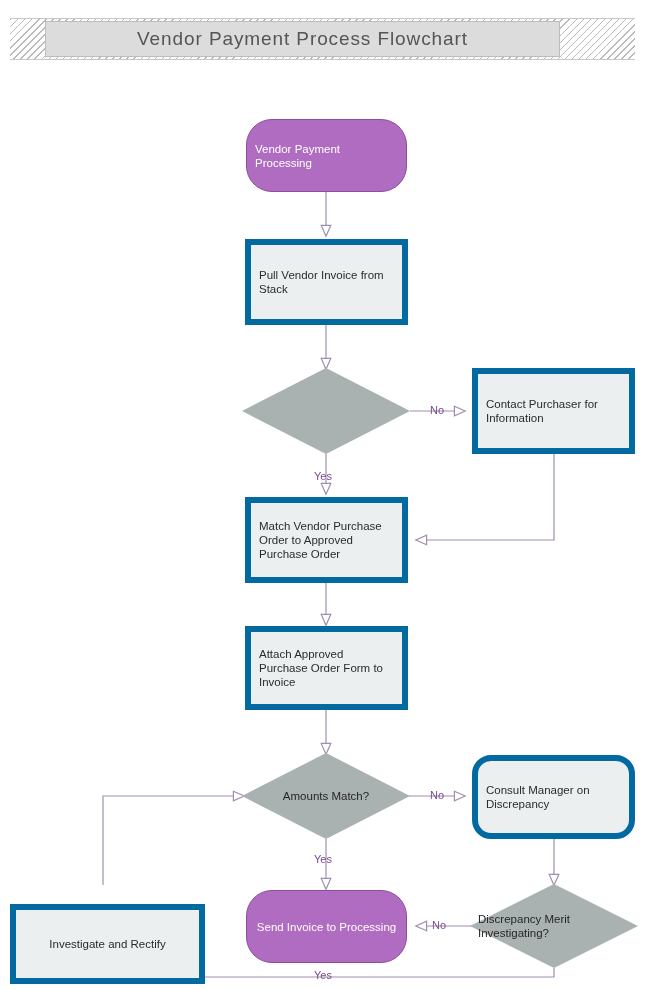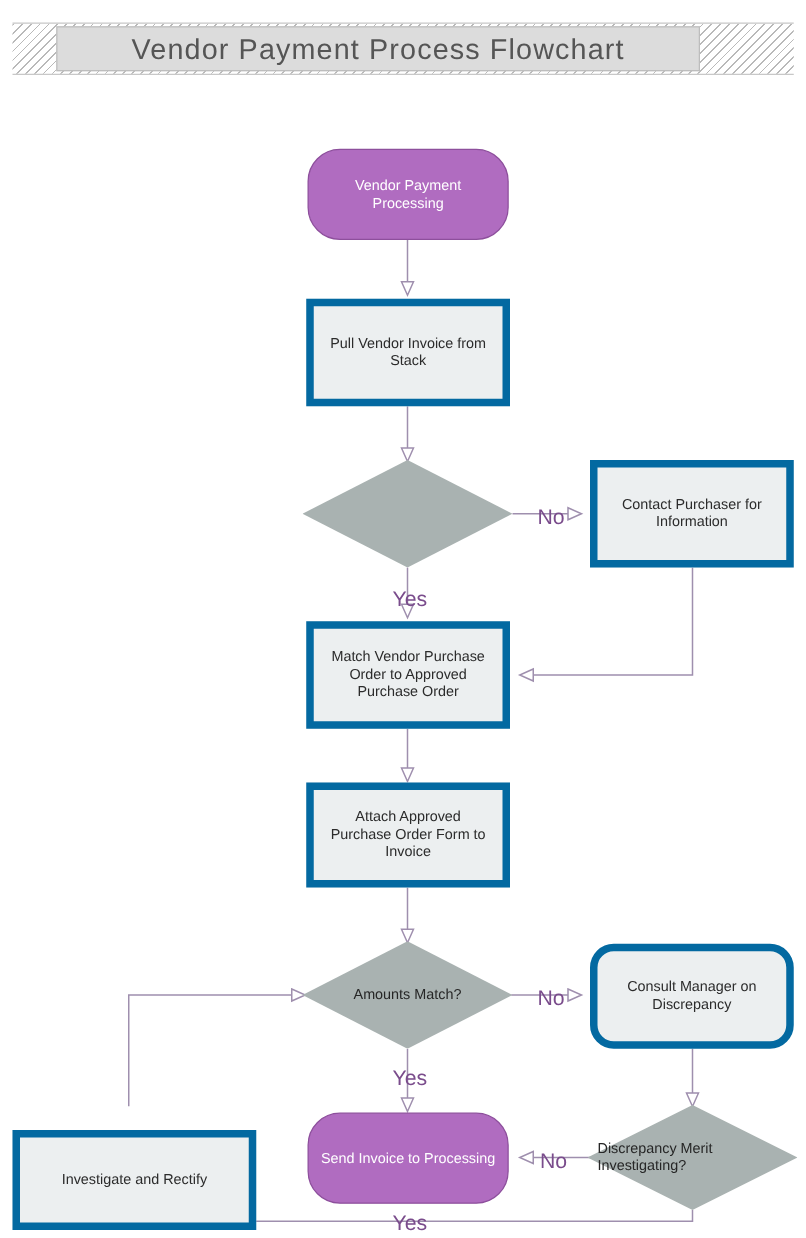--- a/index.html
+++ b/index.html
@@ -43,34 +43,33 @@
     width: 515px;
     height: 36px;
     background: #dcdcdc;
     border: 1px solid #bdbdbd;
     display: flex;
     align-items: center;
     justify-content: center;
     box-sizing: border-box;
   }
   .title-text {
-    font-size: 23px;
+    font-size: 19px;
     color: #555555;
     letter-spacing: 0.9px;
     font-family: "Liberation Sans", sans-serif;
     white-space: nowrap;
   }
   
   .node {
     position: absolute;
     box-sizing: border-box;
     display: flex;
     align-items: center;
     justify-content: center;
-    text-align: center;
   }
   .node-label {
     font-size: 11.5px;
     line-height: 14px;
     color: #2b2b2b;
     padding: 0 8px;
     font-family: "Liberation Sans", sans-serif;
   }
   .terminator {
     background: #b06cc0;
@@ -99,21 +98,21 @@
     clip-path: polygon(50% 0%, 100% 50%, 50% 100%, 0% 50%);
   }
   .decision-wrap .node-label {
     position: relative;
     z-index: 2;
     color: #262626;
   }
   
   .edge-label {
     position: absolute;
-    font-size: 17px;
+    font-size: 11px;
     color: #7a4c8c;
     font-family: "Liberation Sans", sans-serif;
     white-space: nowrap;
   }
 </style>
 </head>
 <body>
 
 <svg id="canvas" viewBox="0 0 645 990">
   <defs>

